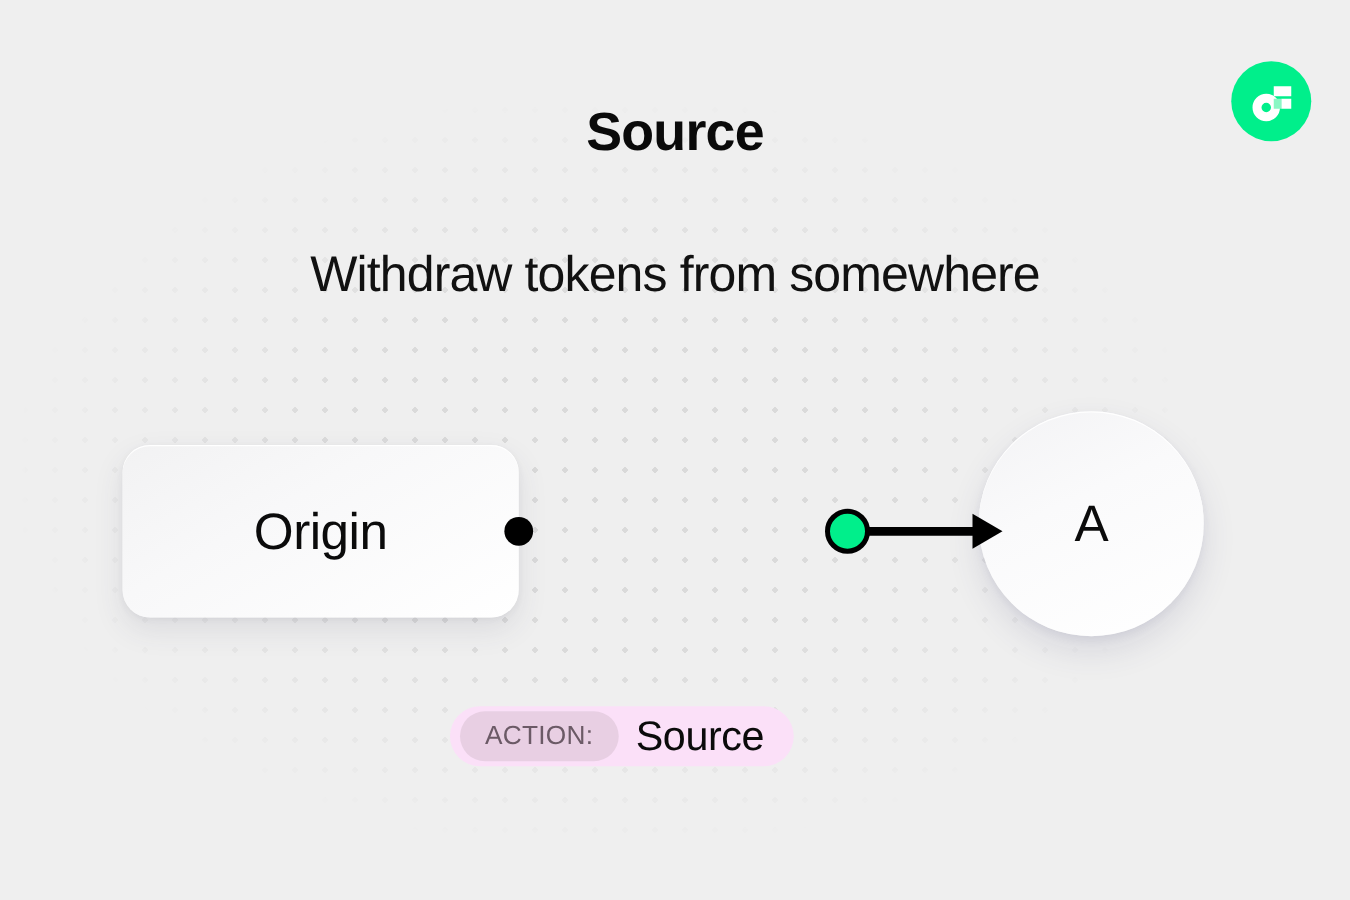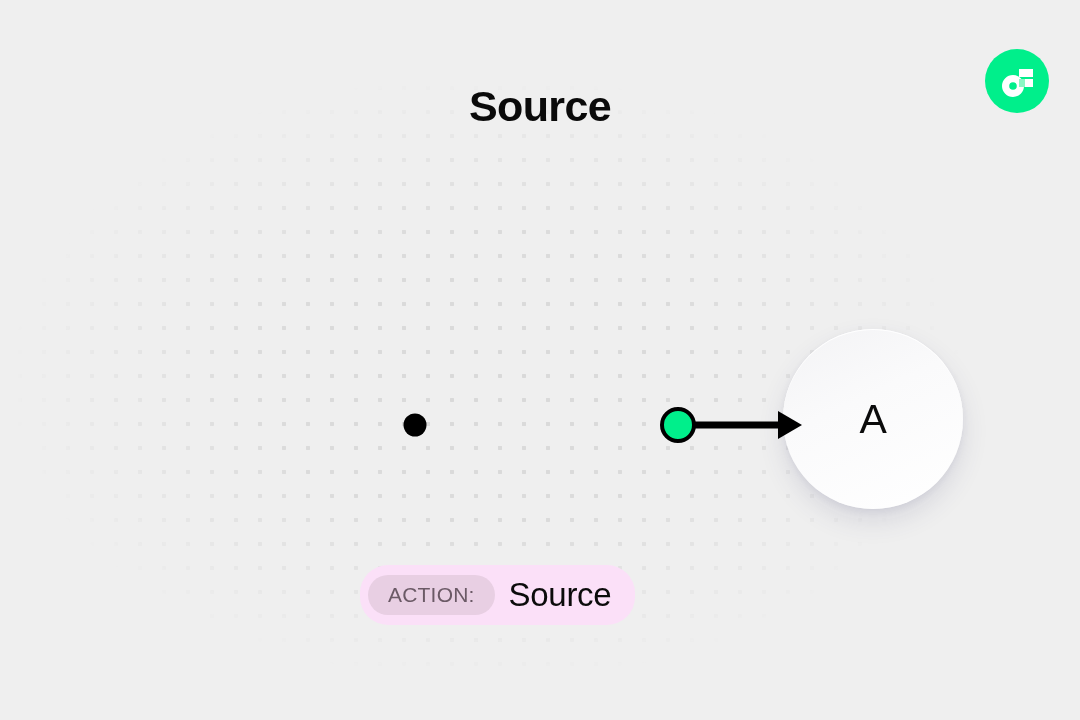--- a/index.html
+++ b/index.html
@@ -109,21 +109,21 @@
     position:absolute;
     left:0; top:0;
     width:1080px; height:720px;
     pointer-events:none;
   }
 
   
   #action-badge {
     position:absolute;
     left:360px; top:547px;
-    height:60px;
+    height:48px;
     padding:0 24px 0 8px;
     border-radius:28px;
     background:#fbe0f8;
     display:flex; align-items:center; gap:14px;
   }
   #action-key-pill {
     height:40px;
     padding:0 20px;
     border-radius:20px;
     background:#e8cfe3;
@@ -144,34 +144,38 @@
 </style>
 </head>
 <body>
 
 <div id="stage">
 
   <div id="dot-grid"></div>
 
   <div id="page-title">Source</div>
 
+  <div id="page-subtitle">Withdraw tokens from somewhere</div>
 
   <div id="flow-logo">
     <svg width="40" height="40" viewBox="0 0 40 40" aria-hidden="true">
 
       <rect x="22" y="8" width="14" height="8" fill="#ffffff"></rect>
 
       <rect x="28" y="18" width="8" height="8" fill="#ffffff"></rect>
 
       <path d="M16 14a11 11 0 1 0 0 22 11 11 0 0 0 0-22zm0 7.2a3.8 3.8 0 1 1 0 7.6 3.8 3.8 0 0 1 0-7.6z" fill="#ffffff"></path>
 
       <rect x="22" y="18" width="6" height="8" fill="#8bf7c4"></rect>
     </svg>
   </div>
 
+  <div id="origin-node">
+    <span id="origin-label">Origin</span>
+  </div>
 
   <div id="target-node">
     <span id="target-label">A</span>
   </div>
 
   <svg id="edge-layer">
     <defs>
       <linearGradient id="edgeGrad" x1="0" y1="0" x2="1" y2="0">
         <stop offset="0%" stop-color="#000000"></stop>
         <stop offset="55%" stop-color="#000000"></stop>

